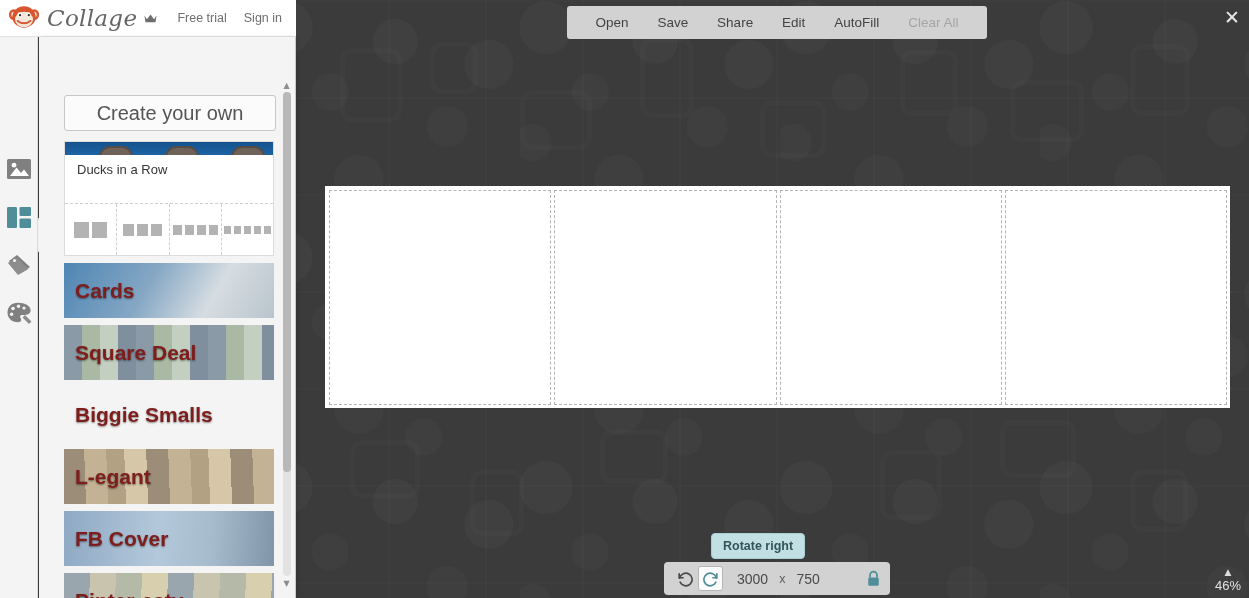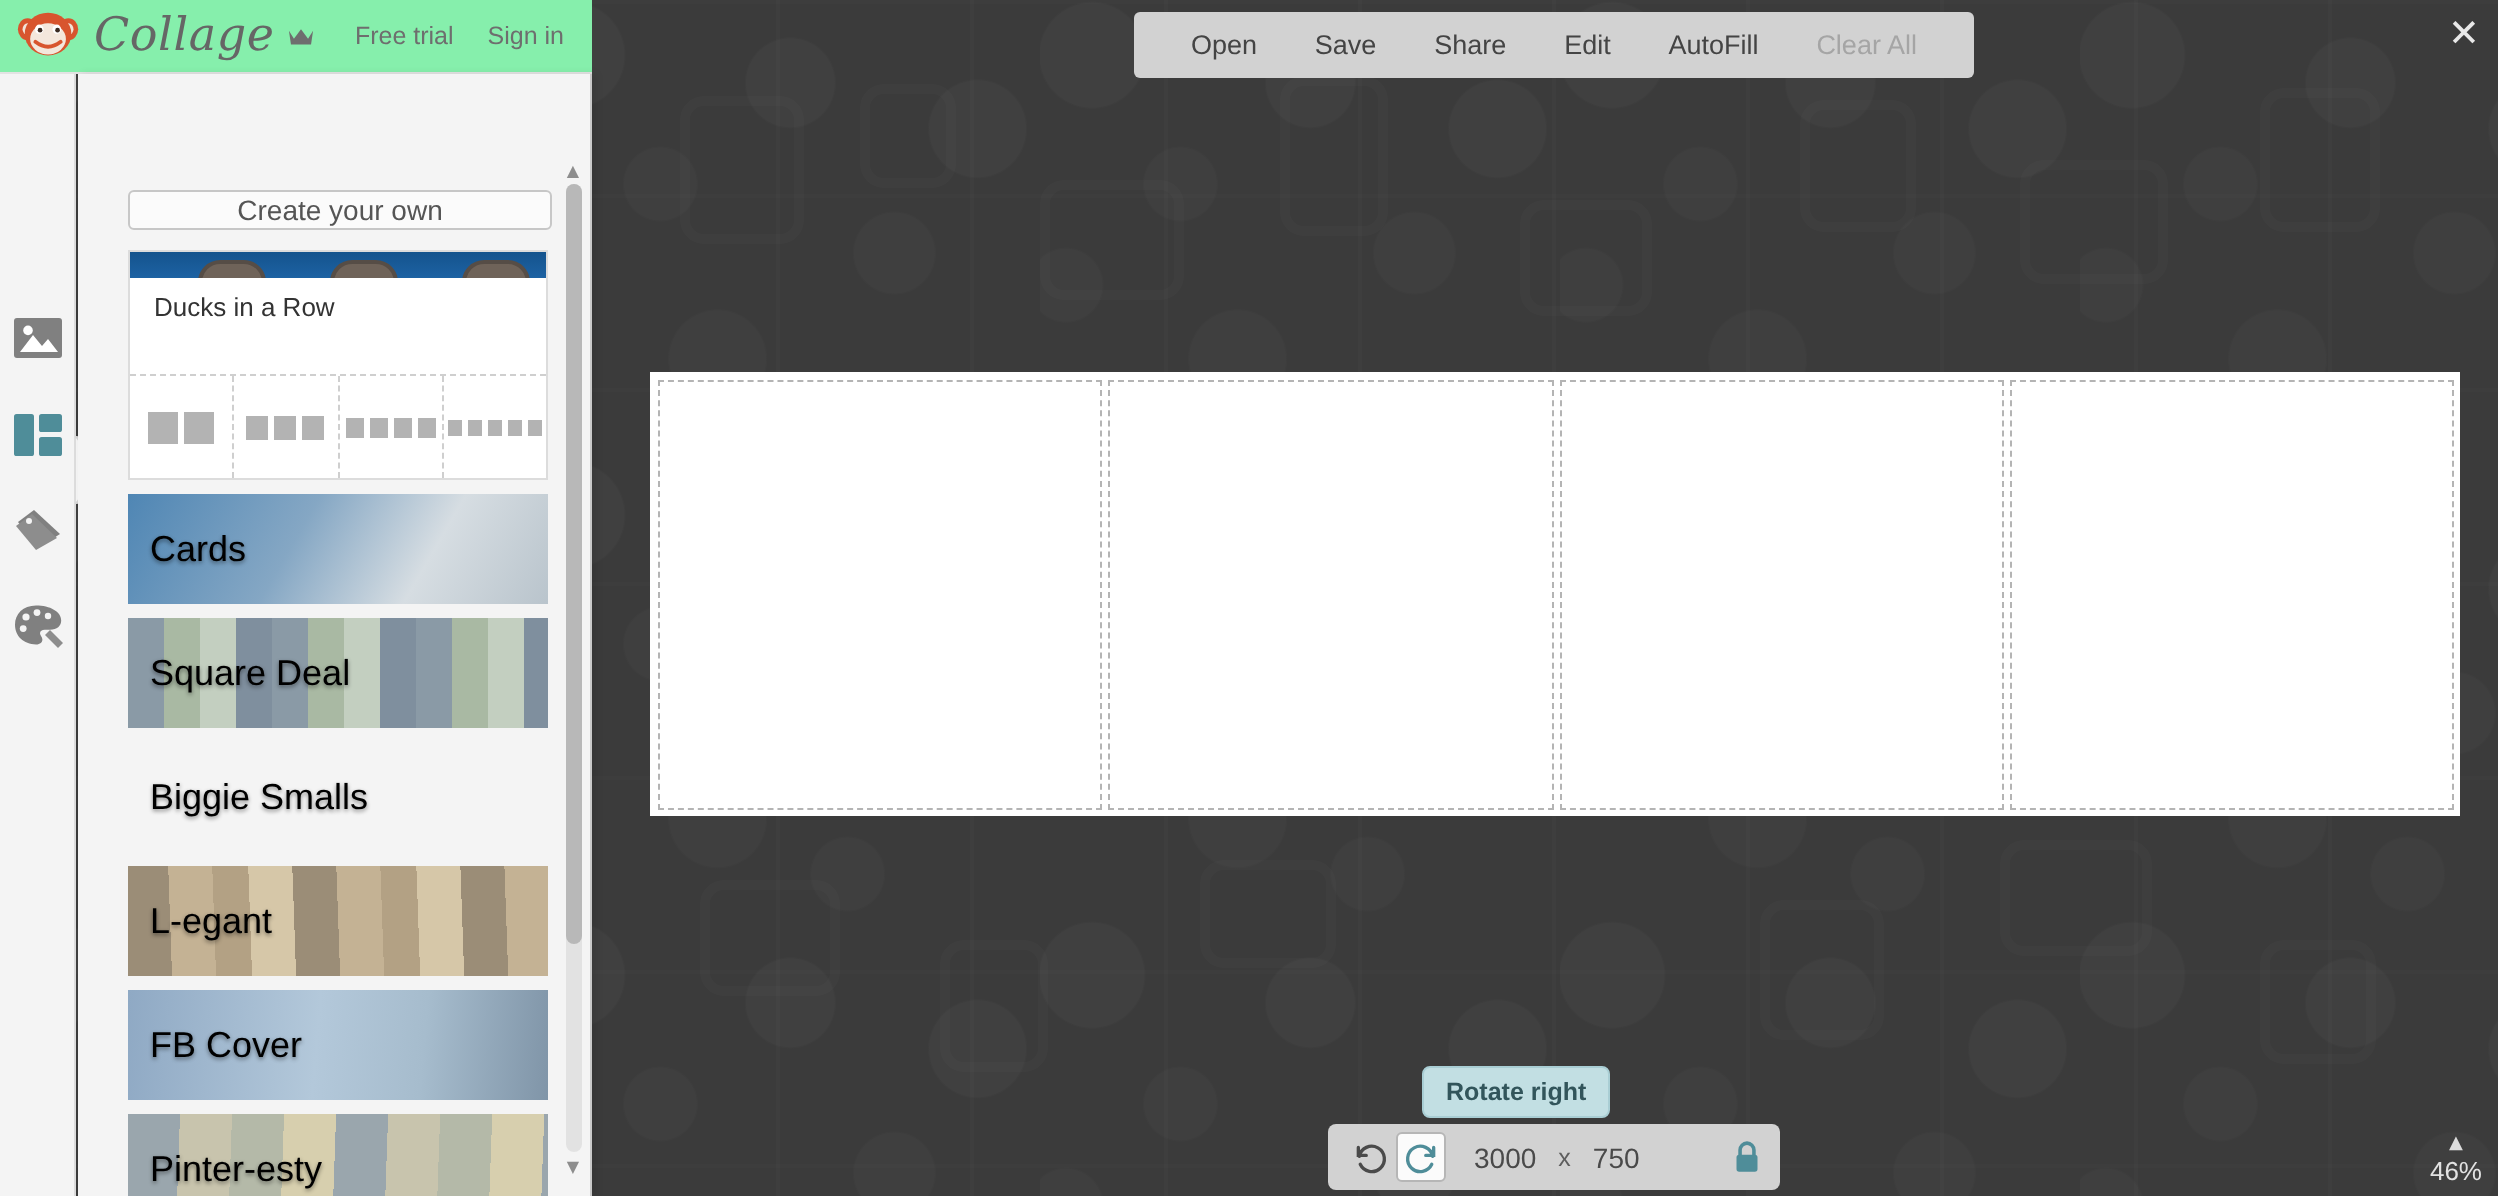--- a/index.html
+++ b/index.html
@@ -119,21 +119,21 @@
     font-size: 13px;
   }
   .zoom-ind .chev {
     font-size: 9px; line-height: 9px; color: #dcdcdc; display: block; margin-bottom: 1px;
     font-family: "DejaVu Sans", sans-serif;
   }
 
   
   .header {
     position: absolute; left: 0; top: 0; width: 296px; height: 37px;
-    background: #86efac;
+    background: #ffffff;
     border-bottom: 1px solid #e3e3e3;
     display: flex; align-items: center;
   }
   .logo-wrap { display: flex; align-items: center; margin-left: 7px; }
   .logo-text {
     font-family: "DejaVu Serif", serif;
     font-style: italic;
     font-size: 23px; color: #666; margin-left: 5px; letter-spacing: 0.3px;
   }
   .header-links { margin-left: auto; display: flex; align-items: center; gap: 17px; margin-right: 14px; }
@@ -164,35 +164,36 @@
   }
   .panel-title {
     font-size: 17px; color: #555; padding: 12px 0 10px 25px; font-weight: normal;
   }
   .panel-scroll {
     position: absolute; left: 0; top: 50px; right: 0; bottom: 0;
     overflow: hidden;
   }
   .create-btn {
     margin: 8px 19px 10px 25px;
-    height: 20px; background: #fbfbfb;
+    height: 36px; background: #fbfbfb;
     border: 1px solid #c7c7c7; border-radius: 3px;
     display: flex; align-items: center; justify-content: center;
-    font-size: 14px; color: #555; cursor: pointer;
+    font-size: 20px; color: #555; cursor: pointer;
   }
   .layout-list { padding: 0 16px 0 25px; }
   .layout-card {
     position: relative; width: 210px; height: 55px; margin-bottom: 7px;
     overflow: hidden; cursor: pointer;
   }
   .layout-card .thumb { position: absolute; inset: 0; }
   .layout-card .lbl {
     position: absolute; left: 11px; top: 50%; transform: translateY(-50%);
-    color: #000000; font-size: 18px;
+    color: #7f1d1d; font-size: 21px;
     text-shadow: 0 1px 2px rgba(0,0,0,0.45);
+    font-weight: bold;
   }
   
   .layout-card.expanded { height: 115px; background: #fff; border: 1px solid #dcdcdc; }
   .expanded .exp-head {
     position: absolute; left: 0; right: 0; top: 0; height: 13px;
     background: linear-gradient(#14538d, #1d62a3);
     overflow: hidden;
   }
   .expanded .exp-head .duck {
     position: absolute; top: 4px; width: 34px; height: 16px;

